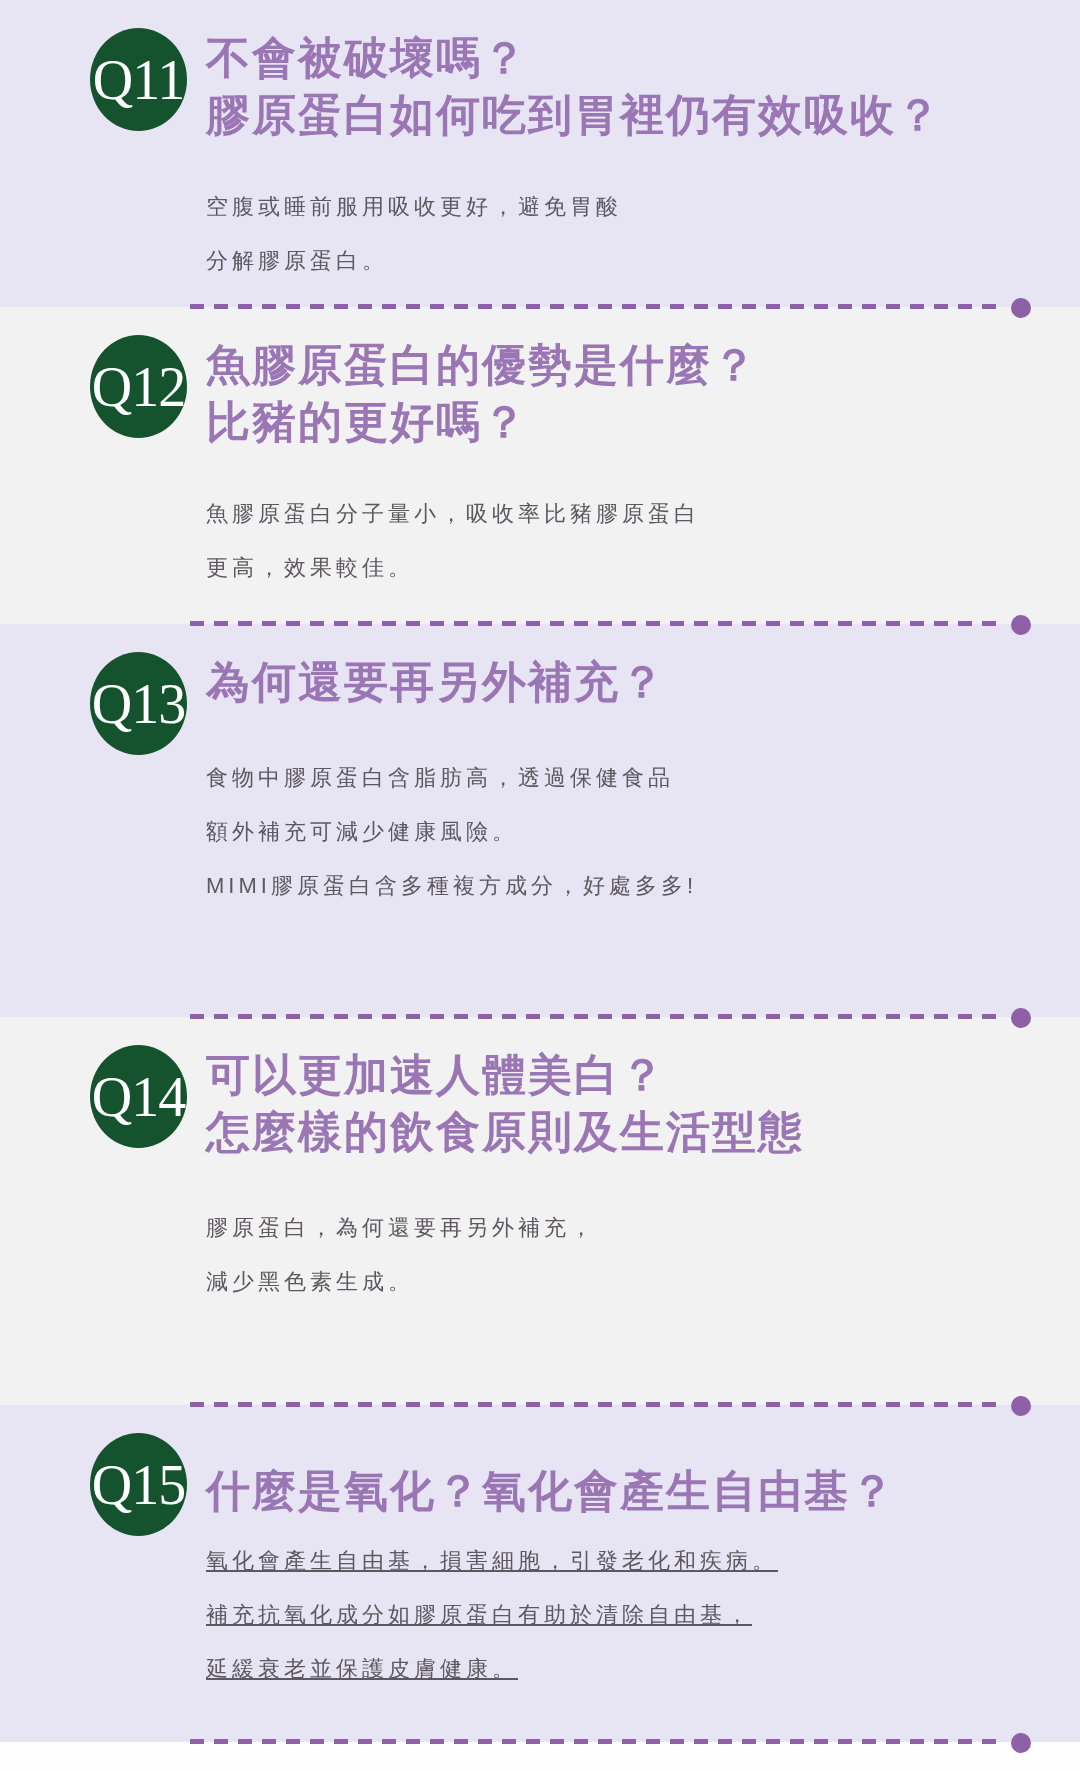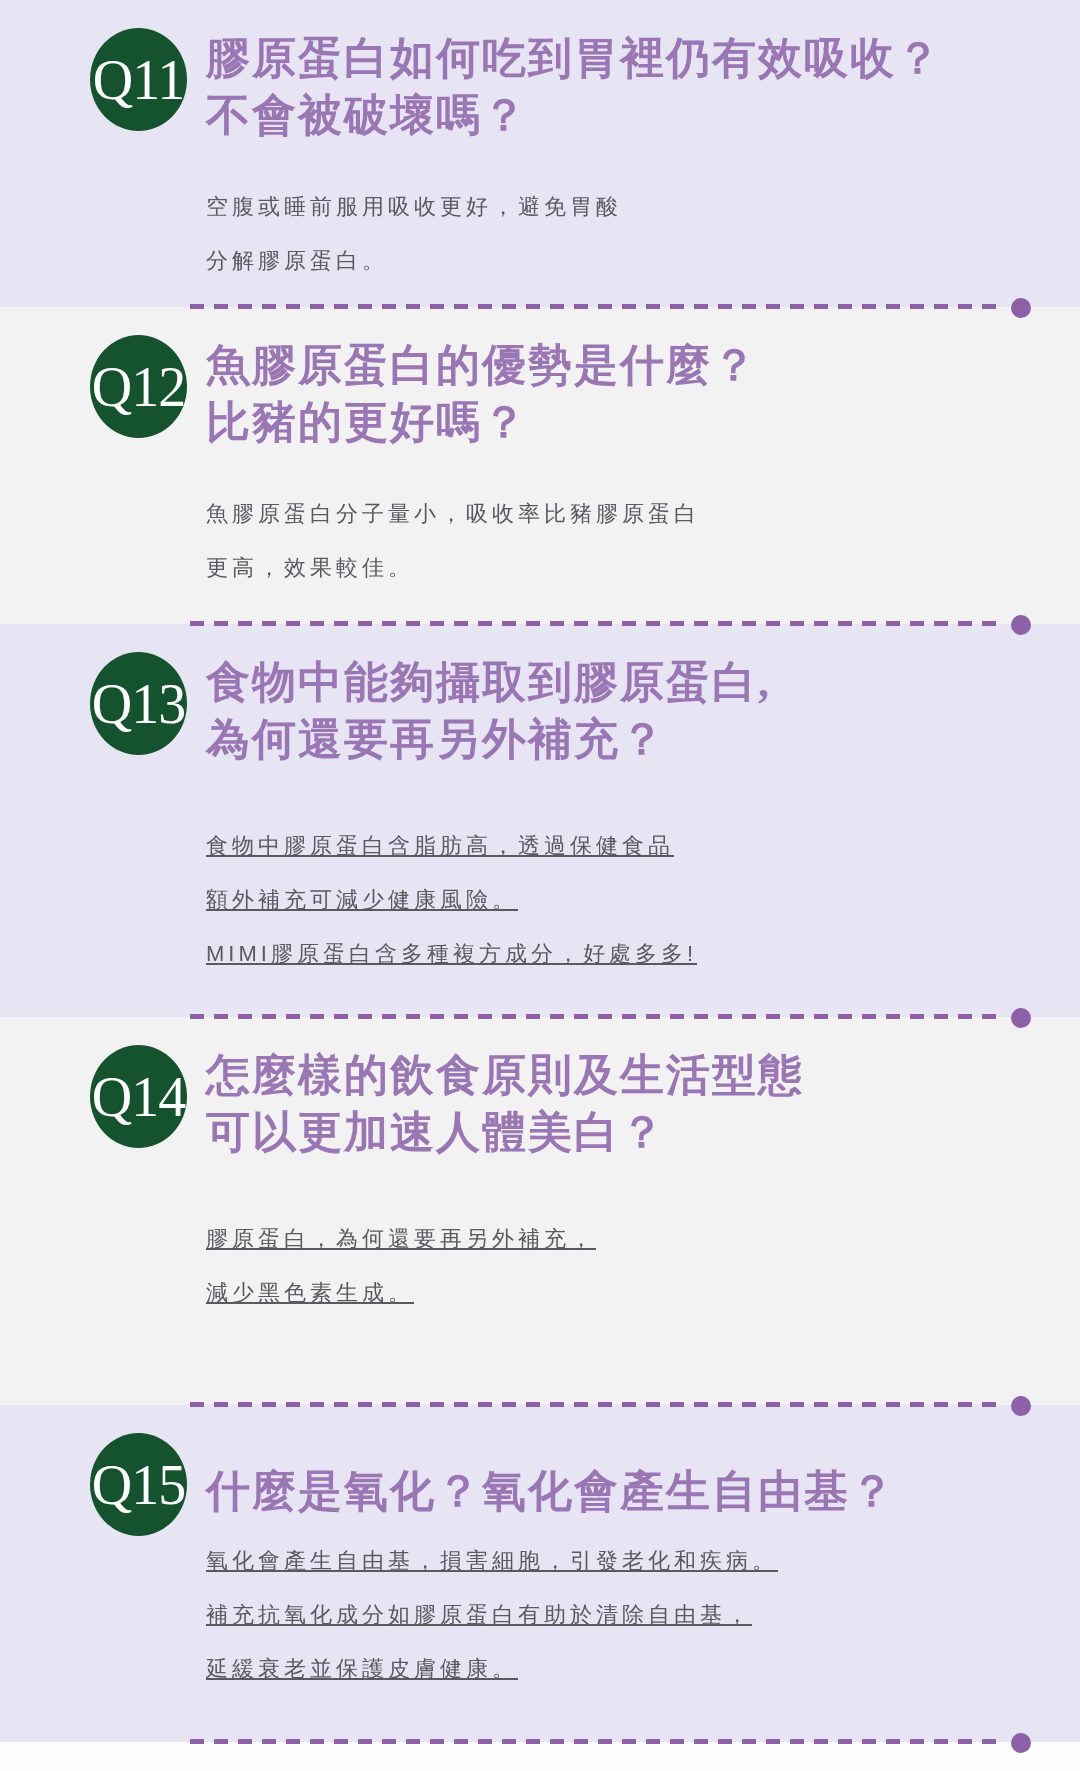--- a/index.html
+++ b/index.html
@@ -36,21 +36,21 @@
     font-size:44px;line-height:57px;letter-spacing:2px;
     white-space:nowrap;
   }
   .s5 .q-title{padding-top:58px;}
   .q-body{
     margin:36px 10px 0 206px;
     color:#5b585f;
     font-size:22px;line-height:54px;letter-spacing:4px;
     white-space:nowrap;
   }
-  .s3 .q-body,.s4 .q-body{margin-top:51px;text-decoration:underline;}
+  .s3 .q-body,.s4 .q-body{margin-top:40px;}
   .s5 .q-body{margin-top:14px;text-decoration:underline;}
   .q-body p{margin:0;padding:0;}
 
   .divider{
     position:absolute;left:190px;bottom:-2px;
     width:816px;height:5px;z-index:3;
     background:repeating-linear-gradient(90deg,#8e60a8 0 14px,transparent 14px 24px);
   }
   .divider-dot{
     position:absolute;left:1011px;bottom:-11px;
@@ -60,22 +60,22 @@
   .footer-strip{height:29px;background:#fefefe;}
 </style>
 </head>
 <body>
 
 <div class="page">
 
   <section class="faq-section bg-lav s1">
     <span class="badge">Q11</span>
     <div class="q-title">
+      <div>不會被破壞嗎？</div>
       <div>膠原蛋白如何吃到胃裡仍有效吸收？</div>
-      <div>不會被破壞嗎？</div>
     </div>
     <div class="q-body">
       <p>空腹或睡前服用吸收更好，避免胃酸</p>
       <p>分解膠原蛋白。</p>
     </div>
     <div class="divider"></div>
     <div class="divider-dot"></div>
   </section>
 
   <section class="faq-section bg-gray s2">
@@ -88,37 +88,36 @@
       <p>魚膠原蛋白分子量小，吸收率比豬膠原蛋白</p>
       <p>更高，效果較佳。</p>
     </div>
     <div class="divider"></div>
     <div class="divider-dot"></div>
   </section>
 
   <section class="faq-section bg-lav s3">
     <span class="badge">Q13</span>
     <div class="q-title">
-      <div>食物中能夠攝取到膠原蛋白,</div>
       <div>為何還要再另外補充？</div>
     </div>
     <div class="q-body">
       <p>食物中膠原蛋白含脂肪高，透過保健食品</p>
       <p>額外補充可減少健康風險。</p>
       <p>MIMI膠原蛋白含多種複方成分，好處多多!</p>
     </div>
     <div class="divider"></div>
     <div class="divider-dot"></div>
   </section>
 
   <section class="faq-section bg-gray s4">
     <span class="badge">Q14</span>
     <div class="q-title">
+      <div>可以更加速人體美白？</div>
       <div>怎麼樣的飲食原則及生活型態</div>
-      <div>可以更加速人體美白？</div>
     </div>
     <div class="q-body">
       <p>膠原蛋白，為何還要再另外補充，</p>
       <p>減少黑色素生成。</p>
     </div>
     <div class="divider"></div>
     <div class="divider-dot"></div>
   </section>
 
   <section class="faq-section bg-lav s5">

